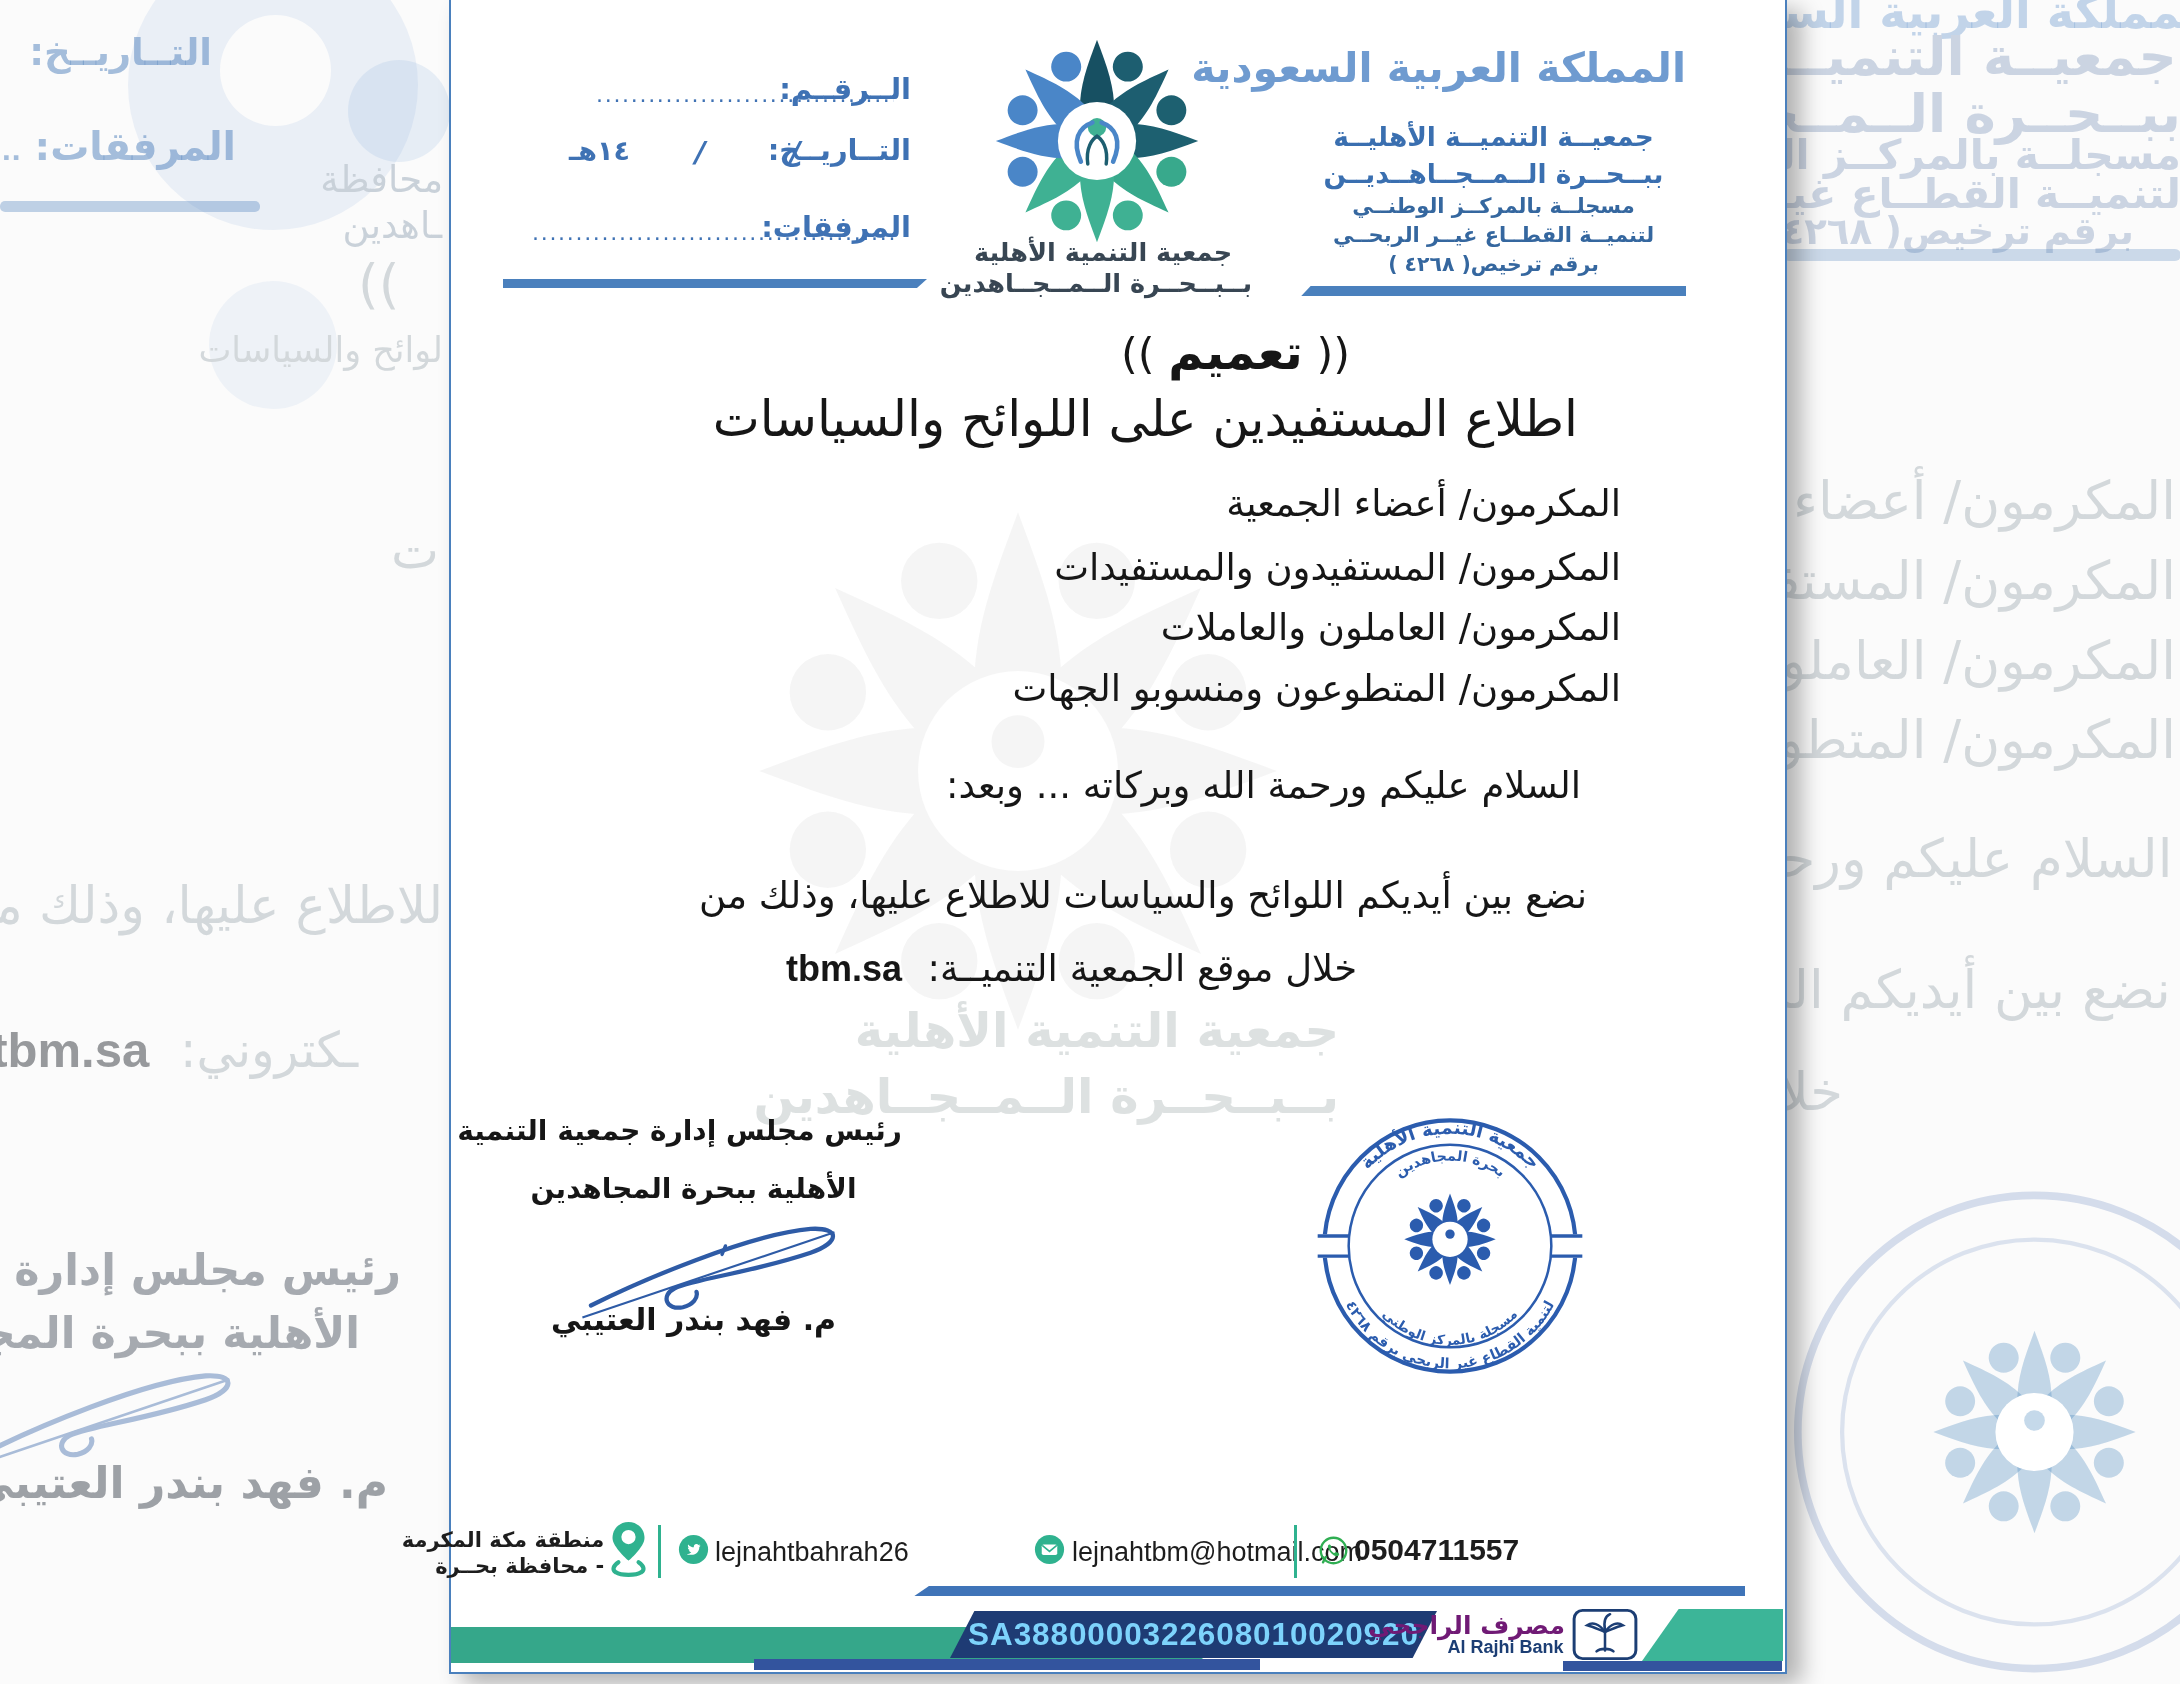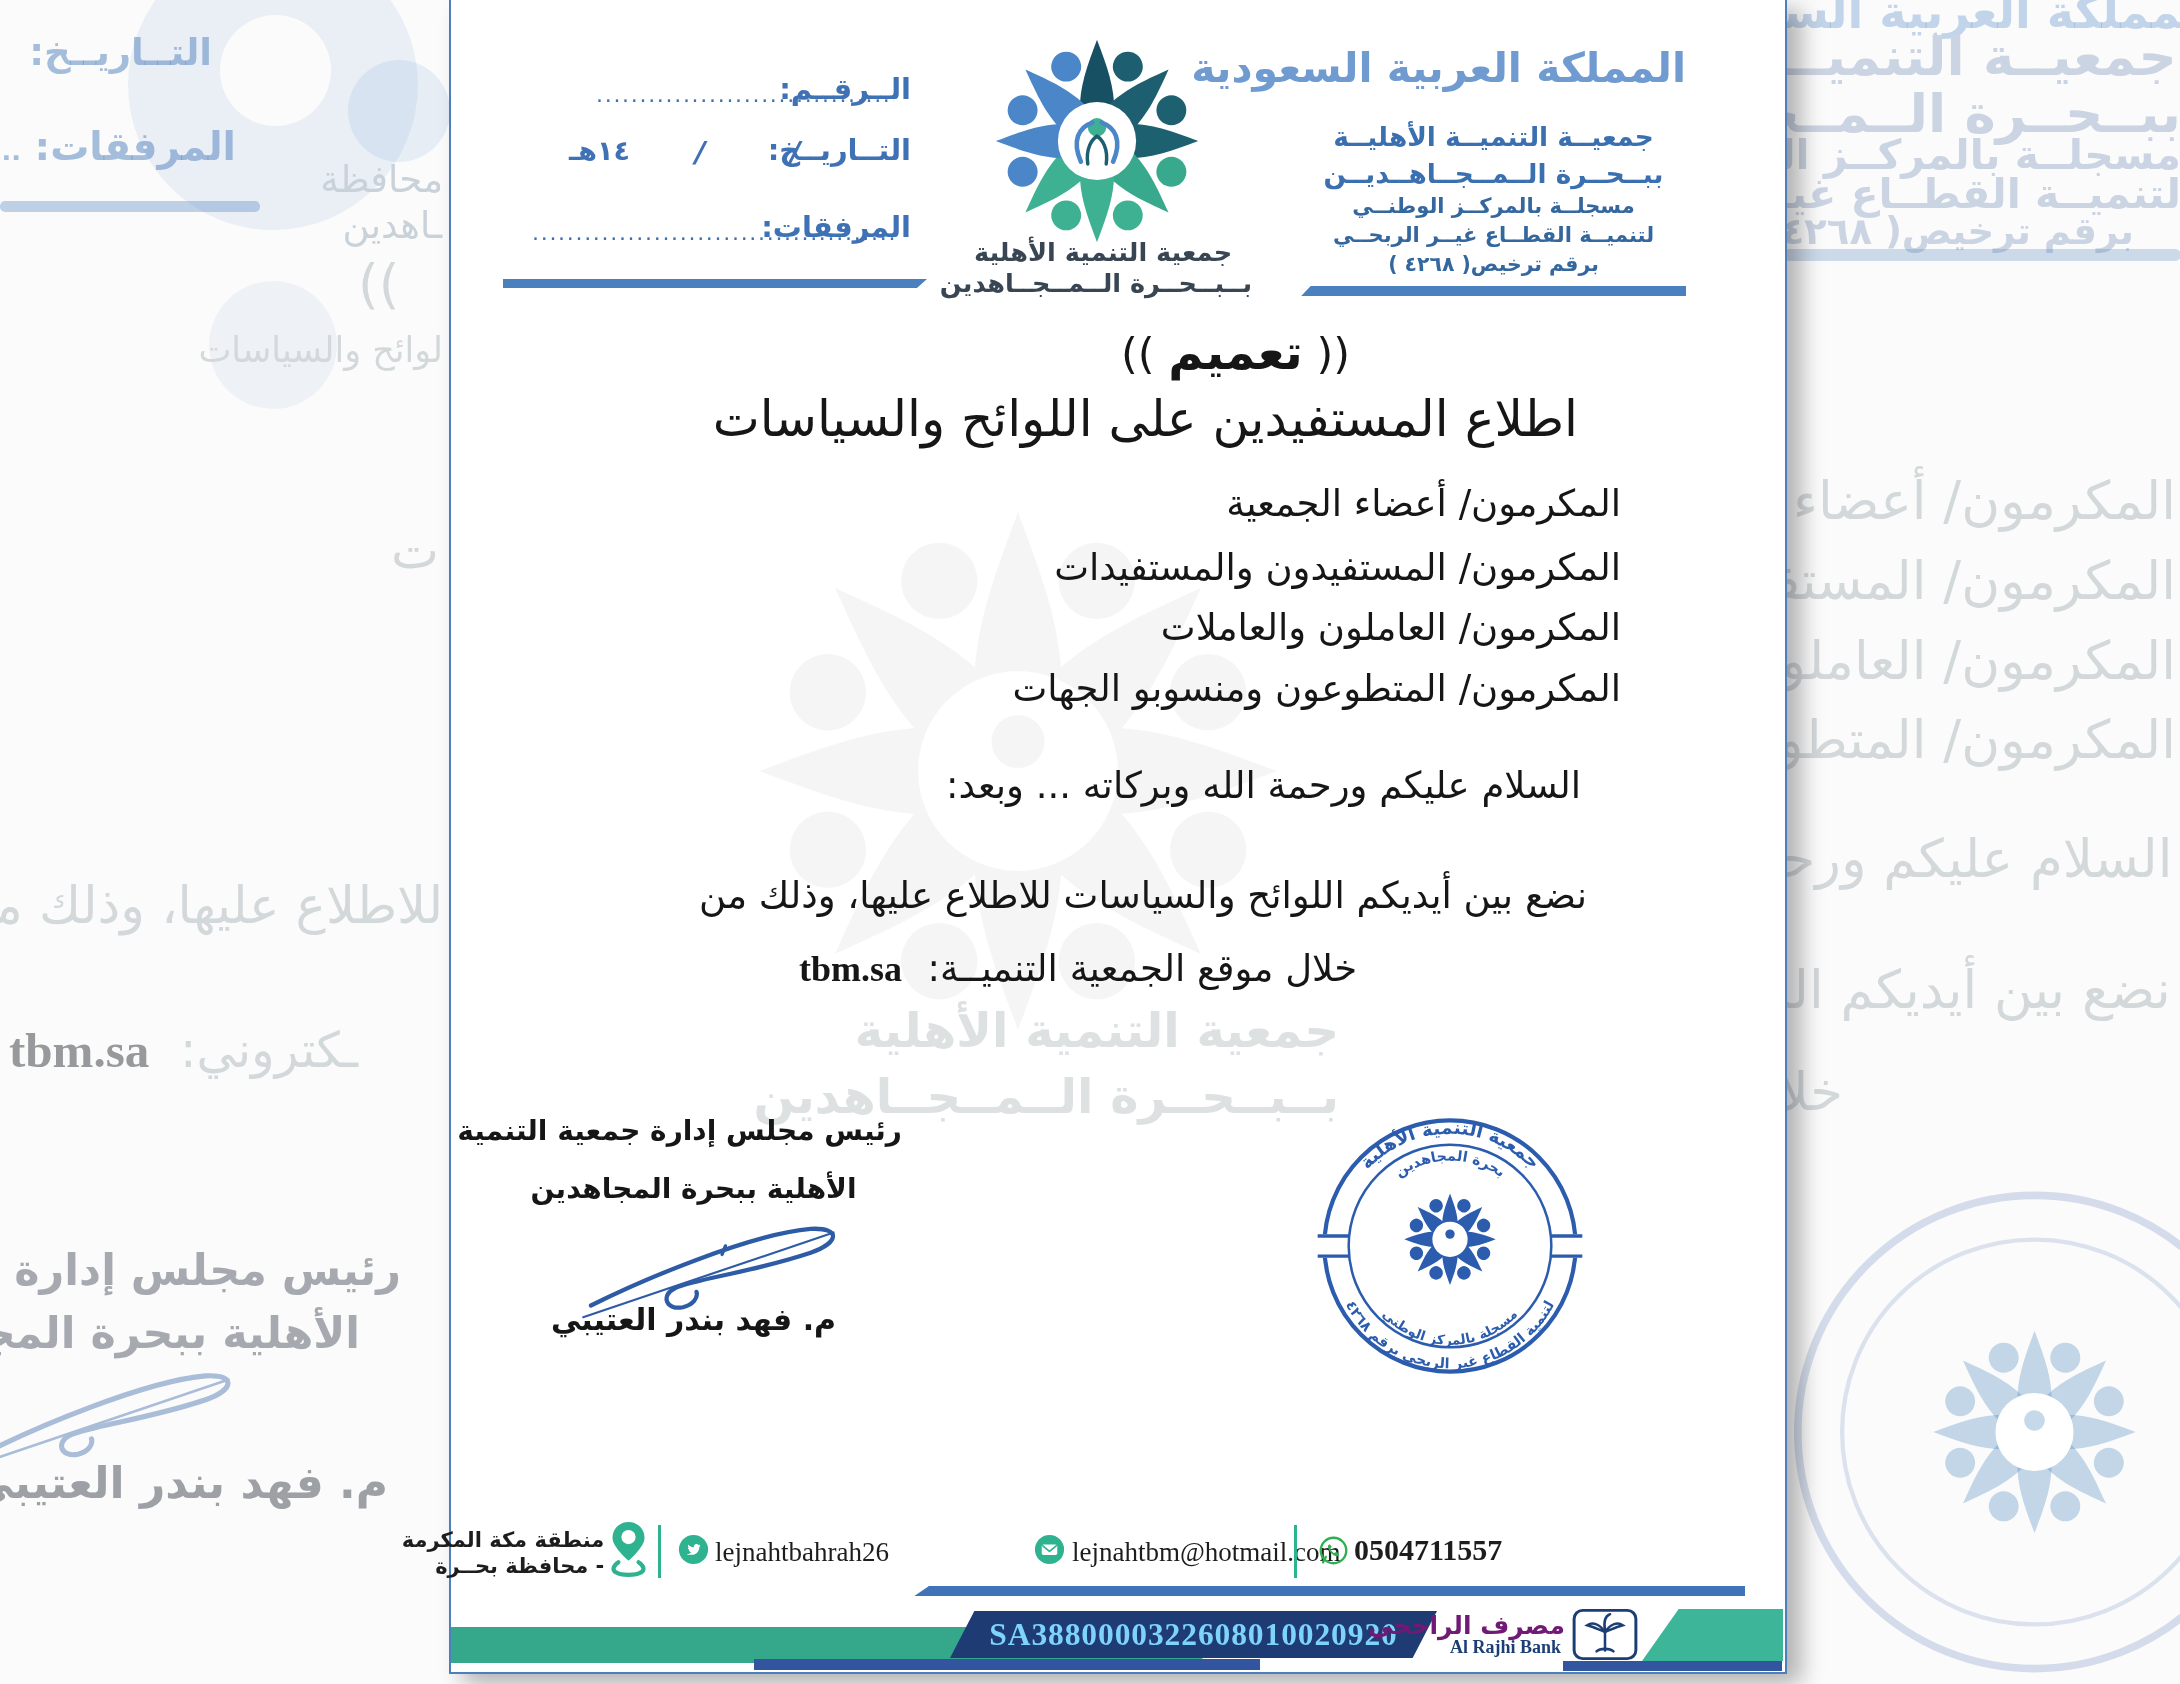--- a/index.html
+++ b/index.html
@@ -3,21 +3,21 @@
 <meta charset="utf-8">
 <style>
   html,body{margin:0;padding:0}
   body{width:2181px;height:1684px;overflow:hidden;background:#fbfbfb;
        font-family:"DejaVu Sans",sans-serif;position:relative}
   .abs{position:absolute}
   .rtl{direction:rtl;white-space:nowrap}
   .nw{white-space:nowrap}
   .c{text-align:center}
   .b{font-weight:bold}
-  .lat{font-family:Liberation Serif, serif}
+  .lat{font-family:Liberation Sans, sans-serif}
   
   .bg{z-index:1}
   .fadeblue{color:rgba(78,128,188,.5)}
   .fgray{color:#d3d8db}
   .fgray2{color:#c9d1d9}
   .fbold{color:#a6aab0}
   .fblueh{color:#cbd4e2}
   
   .page{position:absolute;left:449px;top:0;width:1334px;height:1672px;background:#ffffff;
         border-left:2.6px solid #4a80bd;border-right:2.6px solid #4a80bd;border-bottom:2.6px solid #4a80bd;

